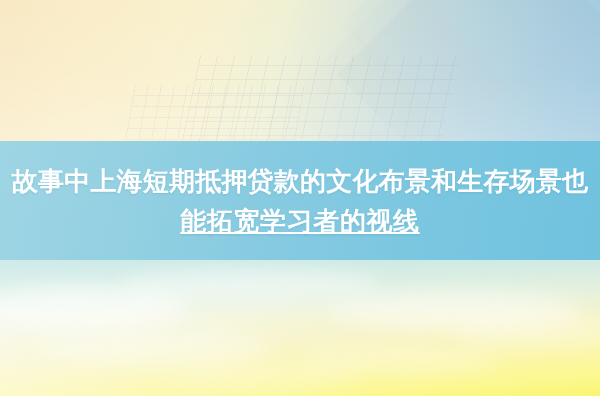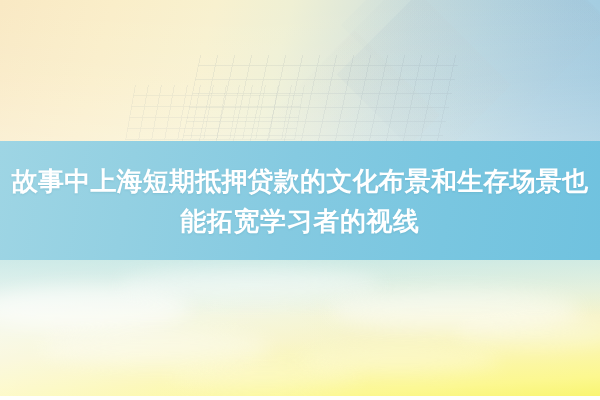--- a/index.html
+++ b/index.html
@@ -141,20 +141,21 @@
     color: #ffffff;
     font-weight: bold;
     font-size: 26px;
     line-height: 40px;
     letter-spacing: 0.2px;
     white-space: nowrap;
     text-shadow: 0 1px 2px rgba(70,140,165,0.22);
   }
   .headline-line2 {
     letter-spacing: 0.6px;
+    text-decoration: underline;
   }
 
   
   .bottom-area {
     position: absolute;
     left: 0;
     top: 260px;
     width: 600px;
     height: 140px;
     overflow: hidden;

